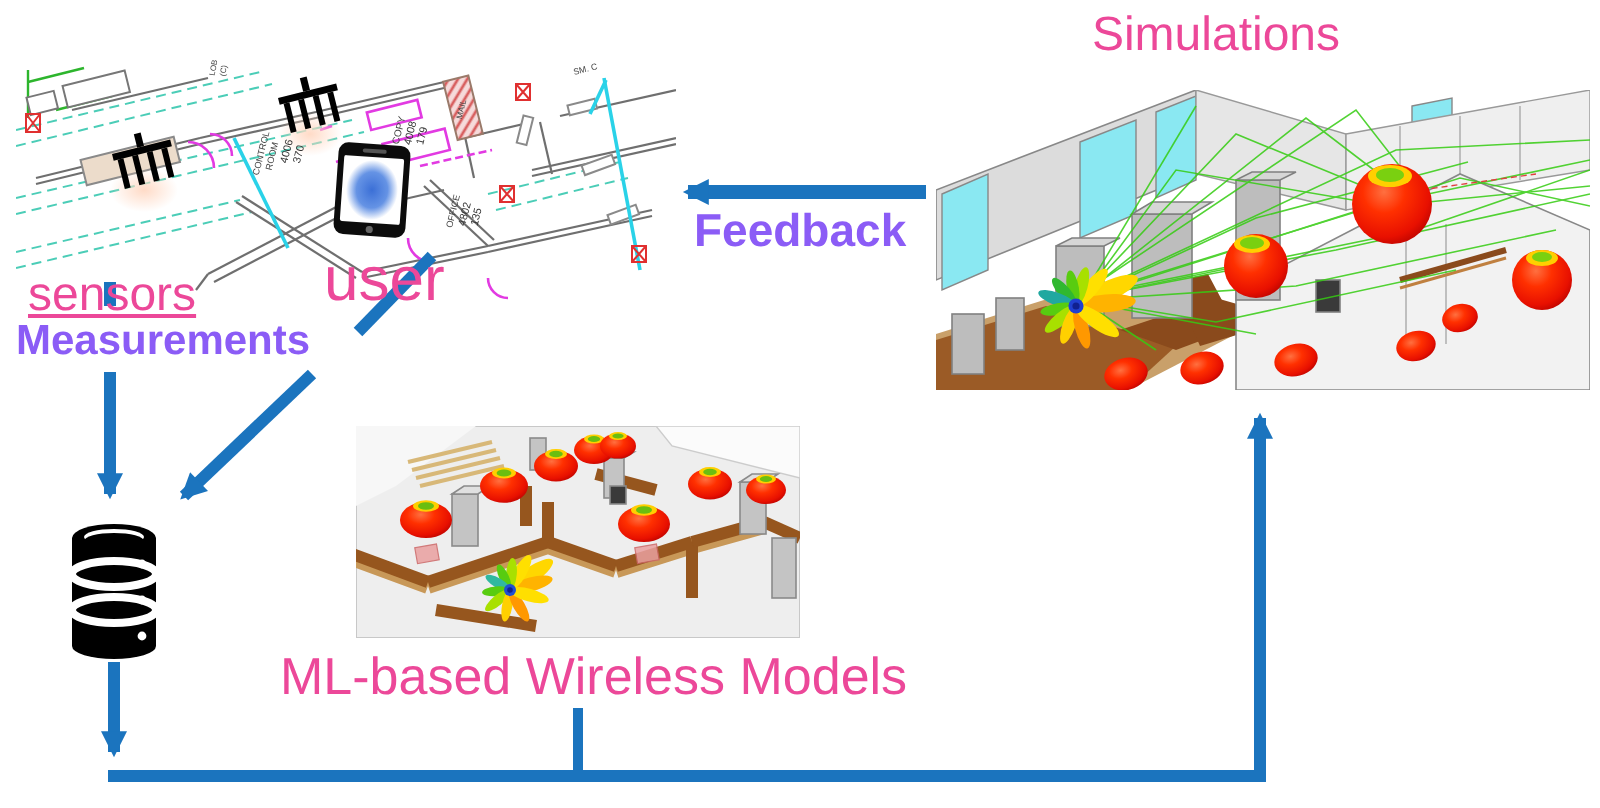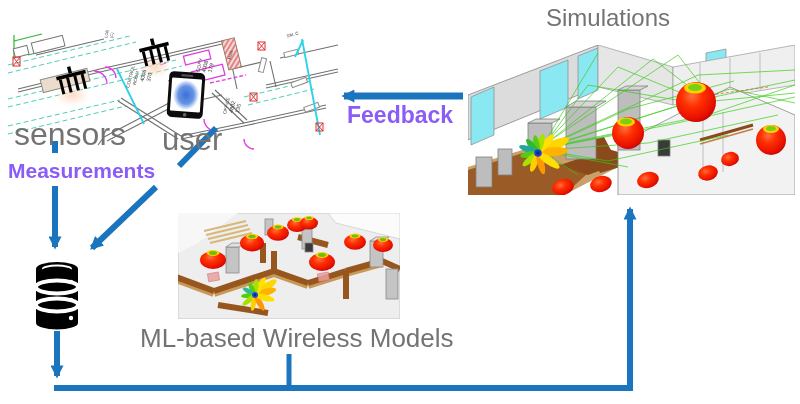--- a/index.html
+++ b/index.html
@@ -1,21 +1,21 @@
 <!DOCTYPE html>
 <html><head>
 <meta charset="utf-8">
 <style>
   html,body{margin:0;padding:0;background:#fff;}
   .canvas{
     position:relative;width:800px;height:404px;background:#fff;overflow:hidden;
     font-family:"Liberation Sans","DejaVu Sans",sans-serif;
   }
   .lbl{position:absolute;white-space:nowrap;line-height:1.05;}
-  .lbl-black{color:#737373;}
+  .lbl-black{color:#ec4899;}
   .lbl-blue{color:#8b5cf6;font-weight:600;}
   .abs{position:absolute;}
   svg text{font-family:"Liberation Sans","DejaVu Sans",sans-serif;}
 </style>
 </head>
 <body>
 
 <div class="canvas">
 
   <svg class="abs" style="left:8px;top:25px" width="330" height="140" viewBox="0 0 330 140">
@@ -450,17 +450,17 @@
       <line x1="156" y1="187" x2="92" y2="248" stroke-width="6" marker-end="url(#ah)"></line>
       <line x1="57" y1="331" x2="57" y2="376" stroke-width="6" marker-end="url(#ah)"></line>
       <polyline points="54,388 630,388 630,209" stroke-width="6" marker-end="url(#ah)"></polyline>
       <line x1="289" y1="354" x2="289" y2="391" stroke-width="5"></line>
     </g>
   </svg>
 
   <div class="lbl lbl-black" style="left:538px;top:5px;width:140px;text-align:center;font-size:24px;">Simulations</div>
   <div class="lbl lbl-blue" style="left:347px;top:103px;width:100px;text-align:center;font-size:23px;">Feedback</div>
   <div class="lbl lbl-blue" style="left:8px;top:160px;font-size:21px;">Measurements</div>
-  <div class="lbl lbl-black" style="left:14px;top:118px;font-size:32px;">sensors</div>
+  <div class="lbl lbl-black" style="left:14px;top:135px;font-size:24px;text-decoration:underline;">sensors</div>
   <div class="lbl lbl-black" style="left:162px;top:124px;font-size:31px;">user</div>
   <div class="lbl lbl-black" style="left:140px;top:325px;width:262px;text-align:center;font-size:26px;">ML-based Wireless Models</div>
 
 </div>
 
 </body></html>

